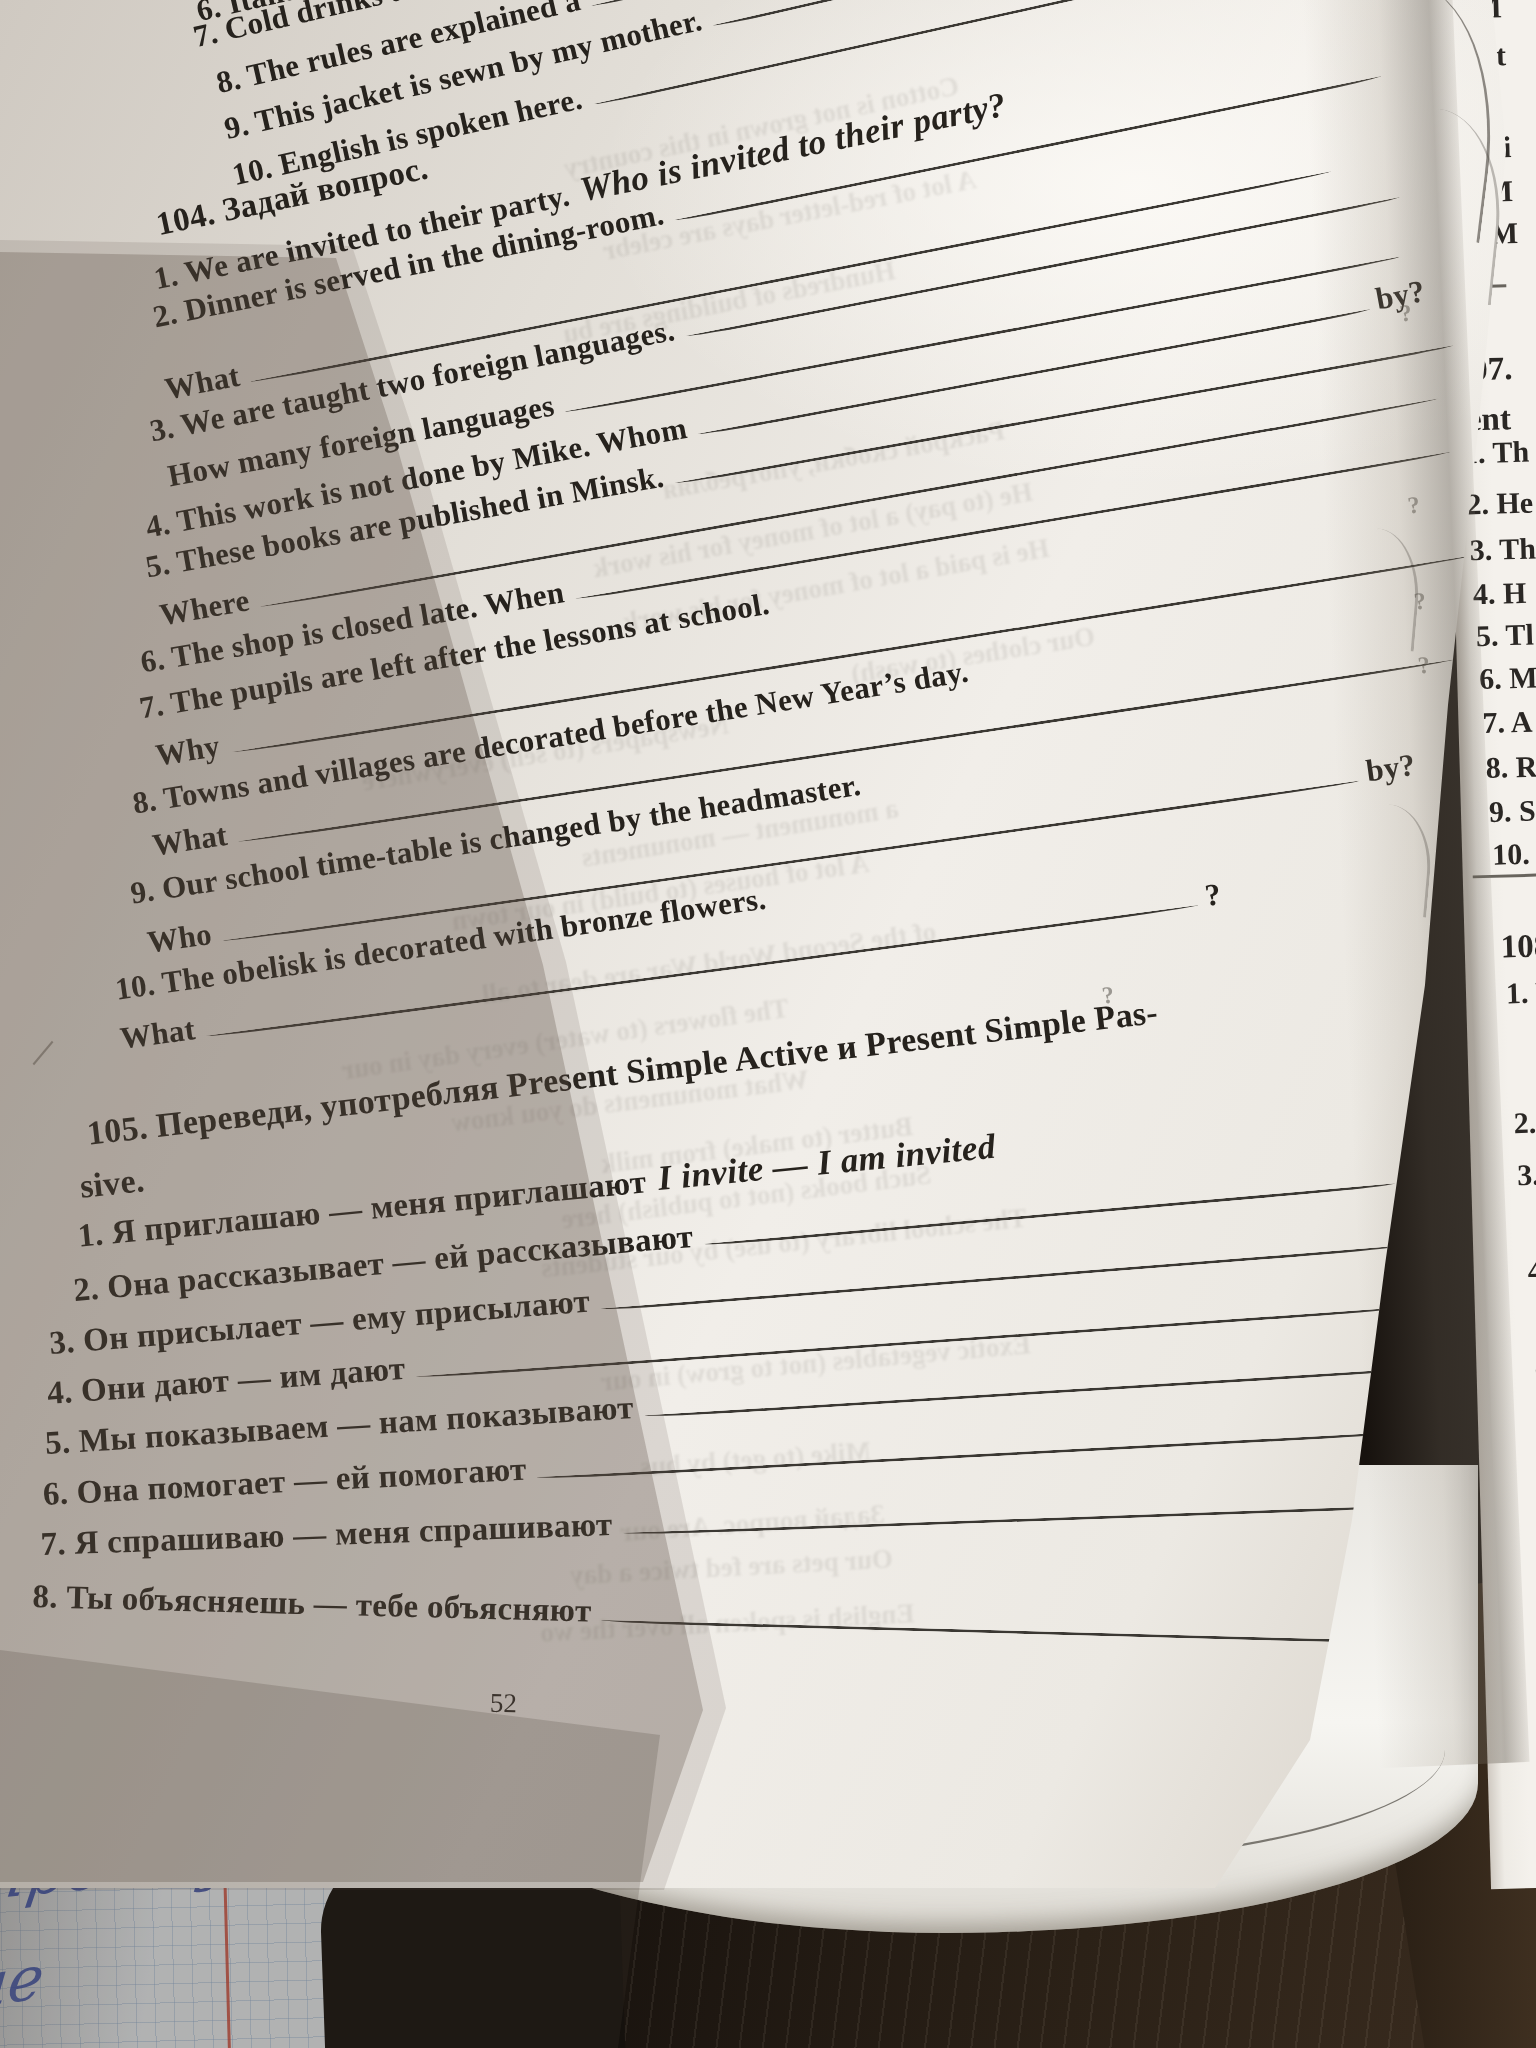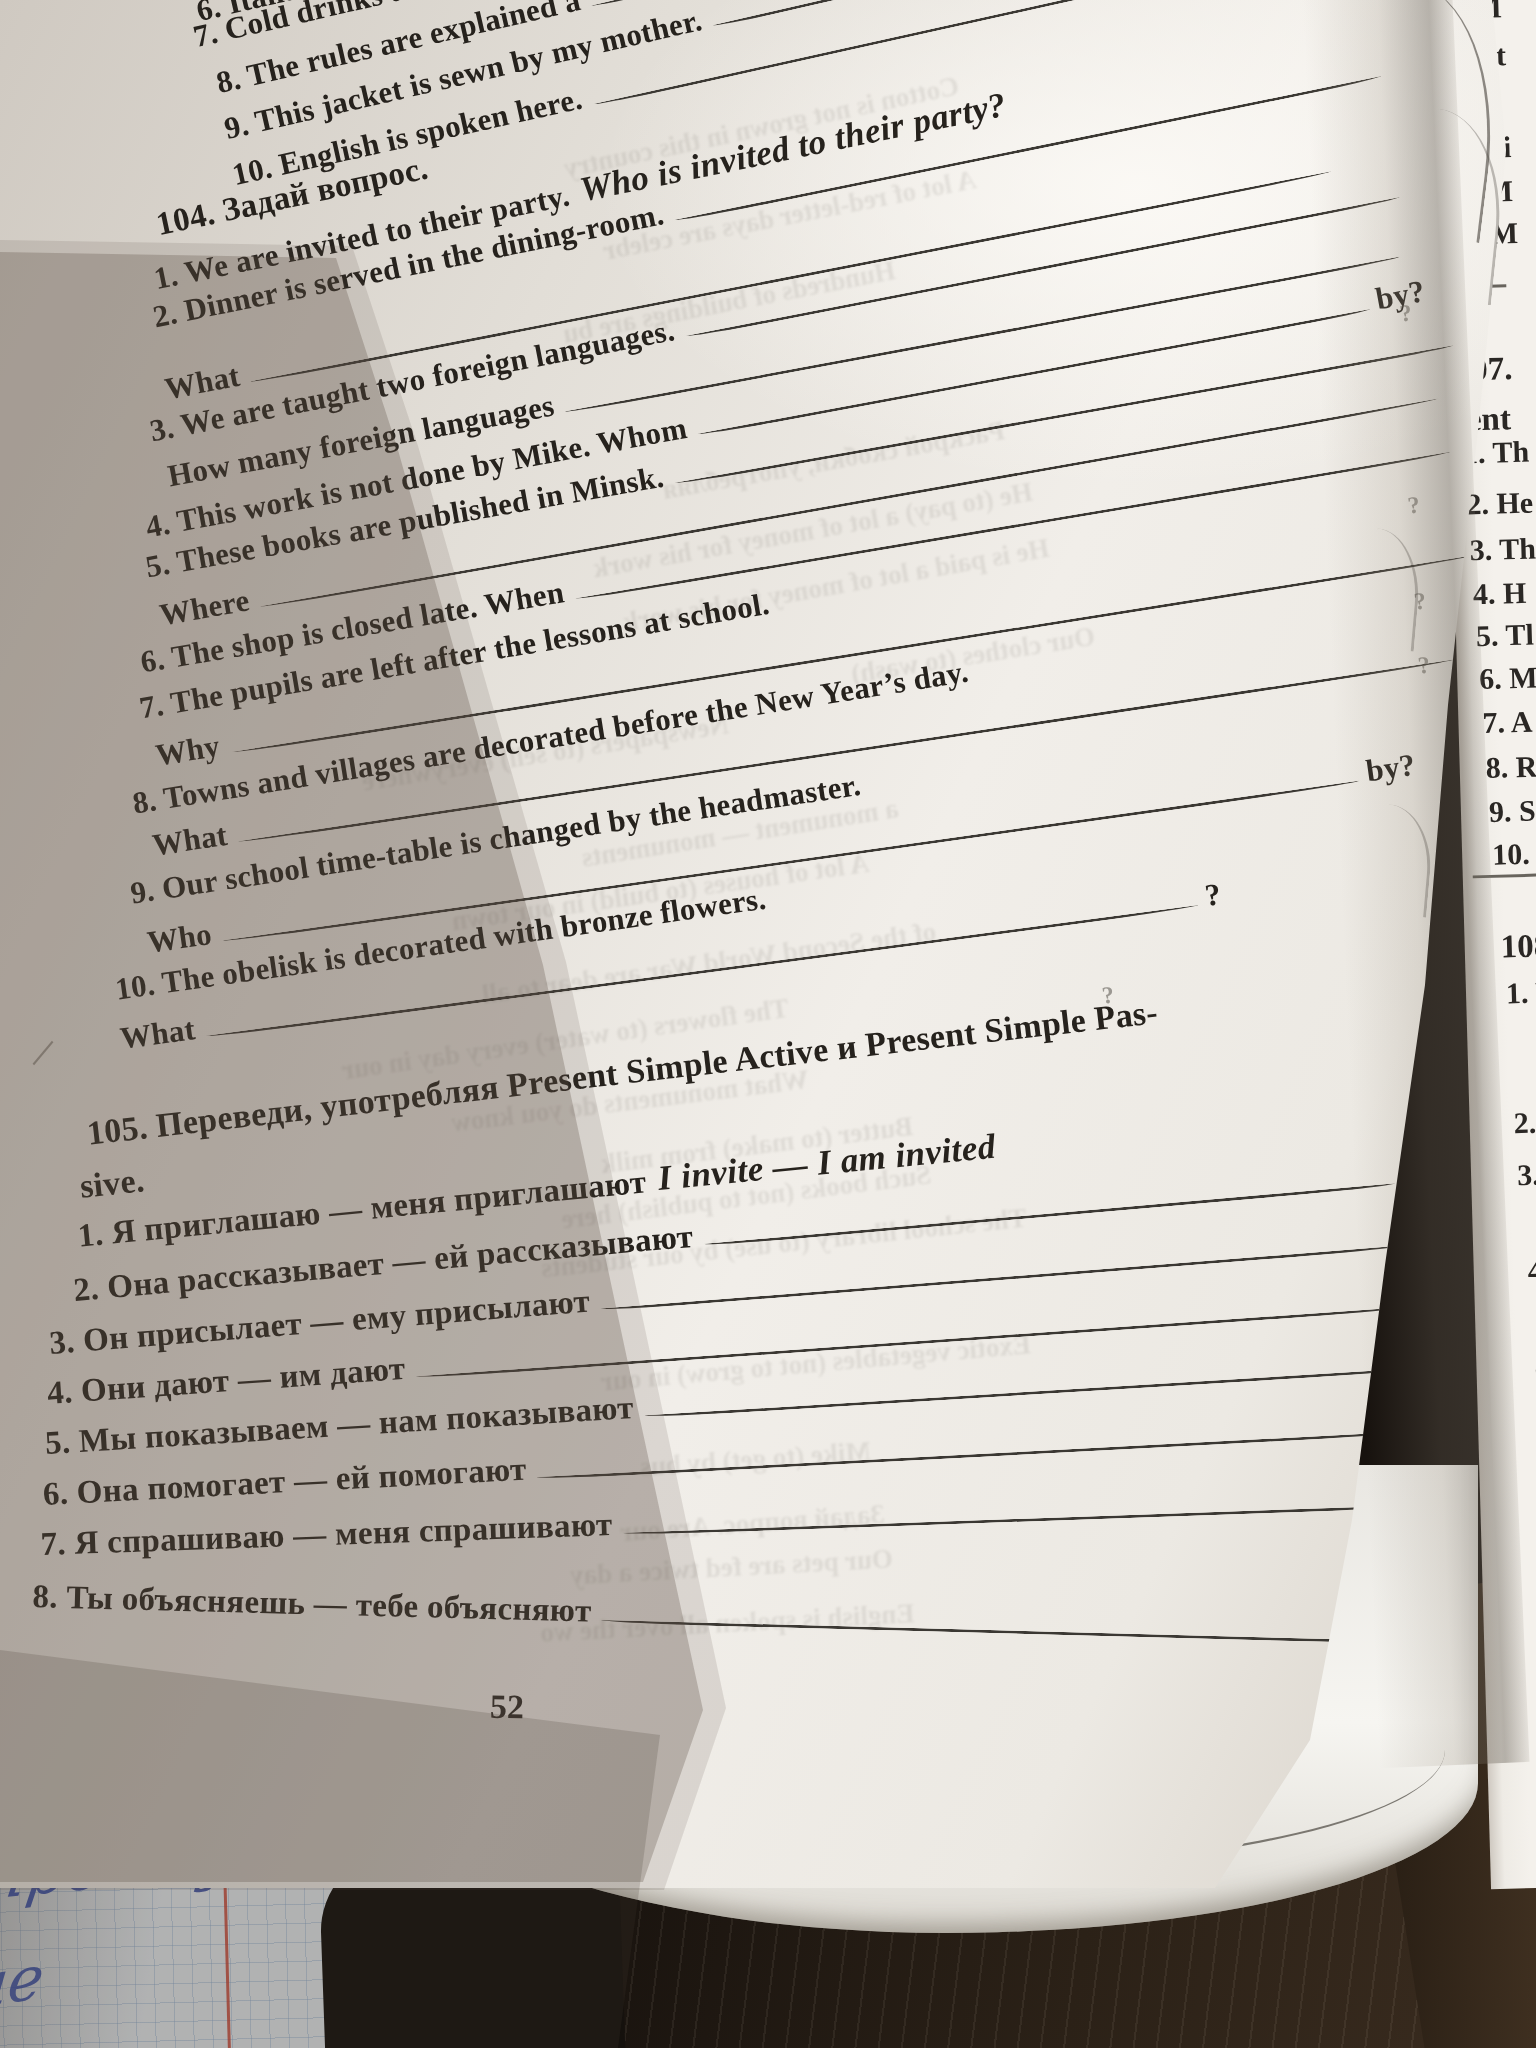--- a/index.html
+++ b/index.html
@@ -56,21 +56,21 @@
   .ln{position:absolute;display:flex;align-items:flex-end;transform-origin:left top;
     color:#26221d;font-weight:700;font-size:31px;white-space:nowrap;letter-spacing:.3px;}
   .ln .t{flex:0 0 auto;}
   .ln .u{flex:1 1 auto;min-width:36px;border-bottom:3px solid #3b3833;margin:0 4px 7px 10px;
     border-radius:0 0 50% 50%/0 0 9px 9px;}
   .ln .sfx{flex:0 0 auto;margin-left:4px;}
   .ex-it{font-style:italic;font-size:35px;letter-spacing:.5px;padding-left:12px;}
   .h104{font-size:33px;}
   .h105{font-size:34px;}
   .ru{font-size:33px;}
-  .pgnum{position:absolute;font-weight:700;font-size:34px;color:#2a2622;}
+  .pgnum{position:absolute;font-weight:400;font-size:27px;color:#2a2622;}
   .ghost{position:absolute;font-weight:700;color:#5f5a52;opacity:.12;white-space:nowrap;
     filter:blur(1px);font-size:27px;}
   .qmark{position:absolute;font-weight:700;color:#4a463f;opacity:.5;font-size:24px;}
   .scratch{position:absolute;left:28px;top:1052px;width:30px;height:2px;background:#6a655e;
     opacity:.6;transform:rotate(-50deg);}
   
   .gutter{position:absolute;left:1302px;top:-10px;width:150px;height:1780px;z-index:8;
     transform:rotate(-2.5deg);transform-origin:left top;
     background:linear-gradient(to right,rgba(150,140,125,0) 0%,rgba(150,140,125,.22) 50%,
       rgba(100,93,83,.42) 84%,rgba(140,133,122,.15) 100%);}

